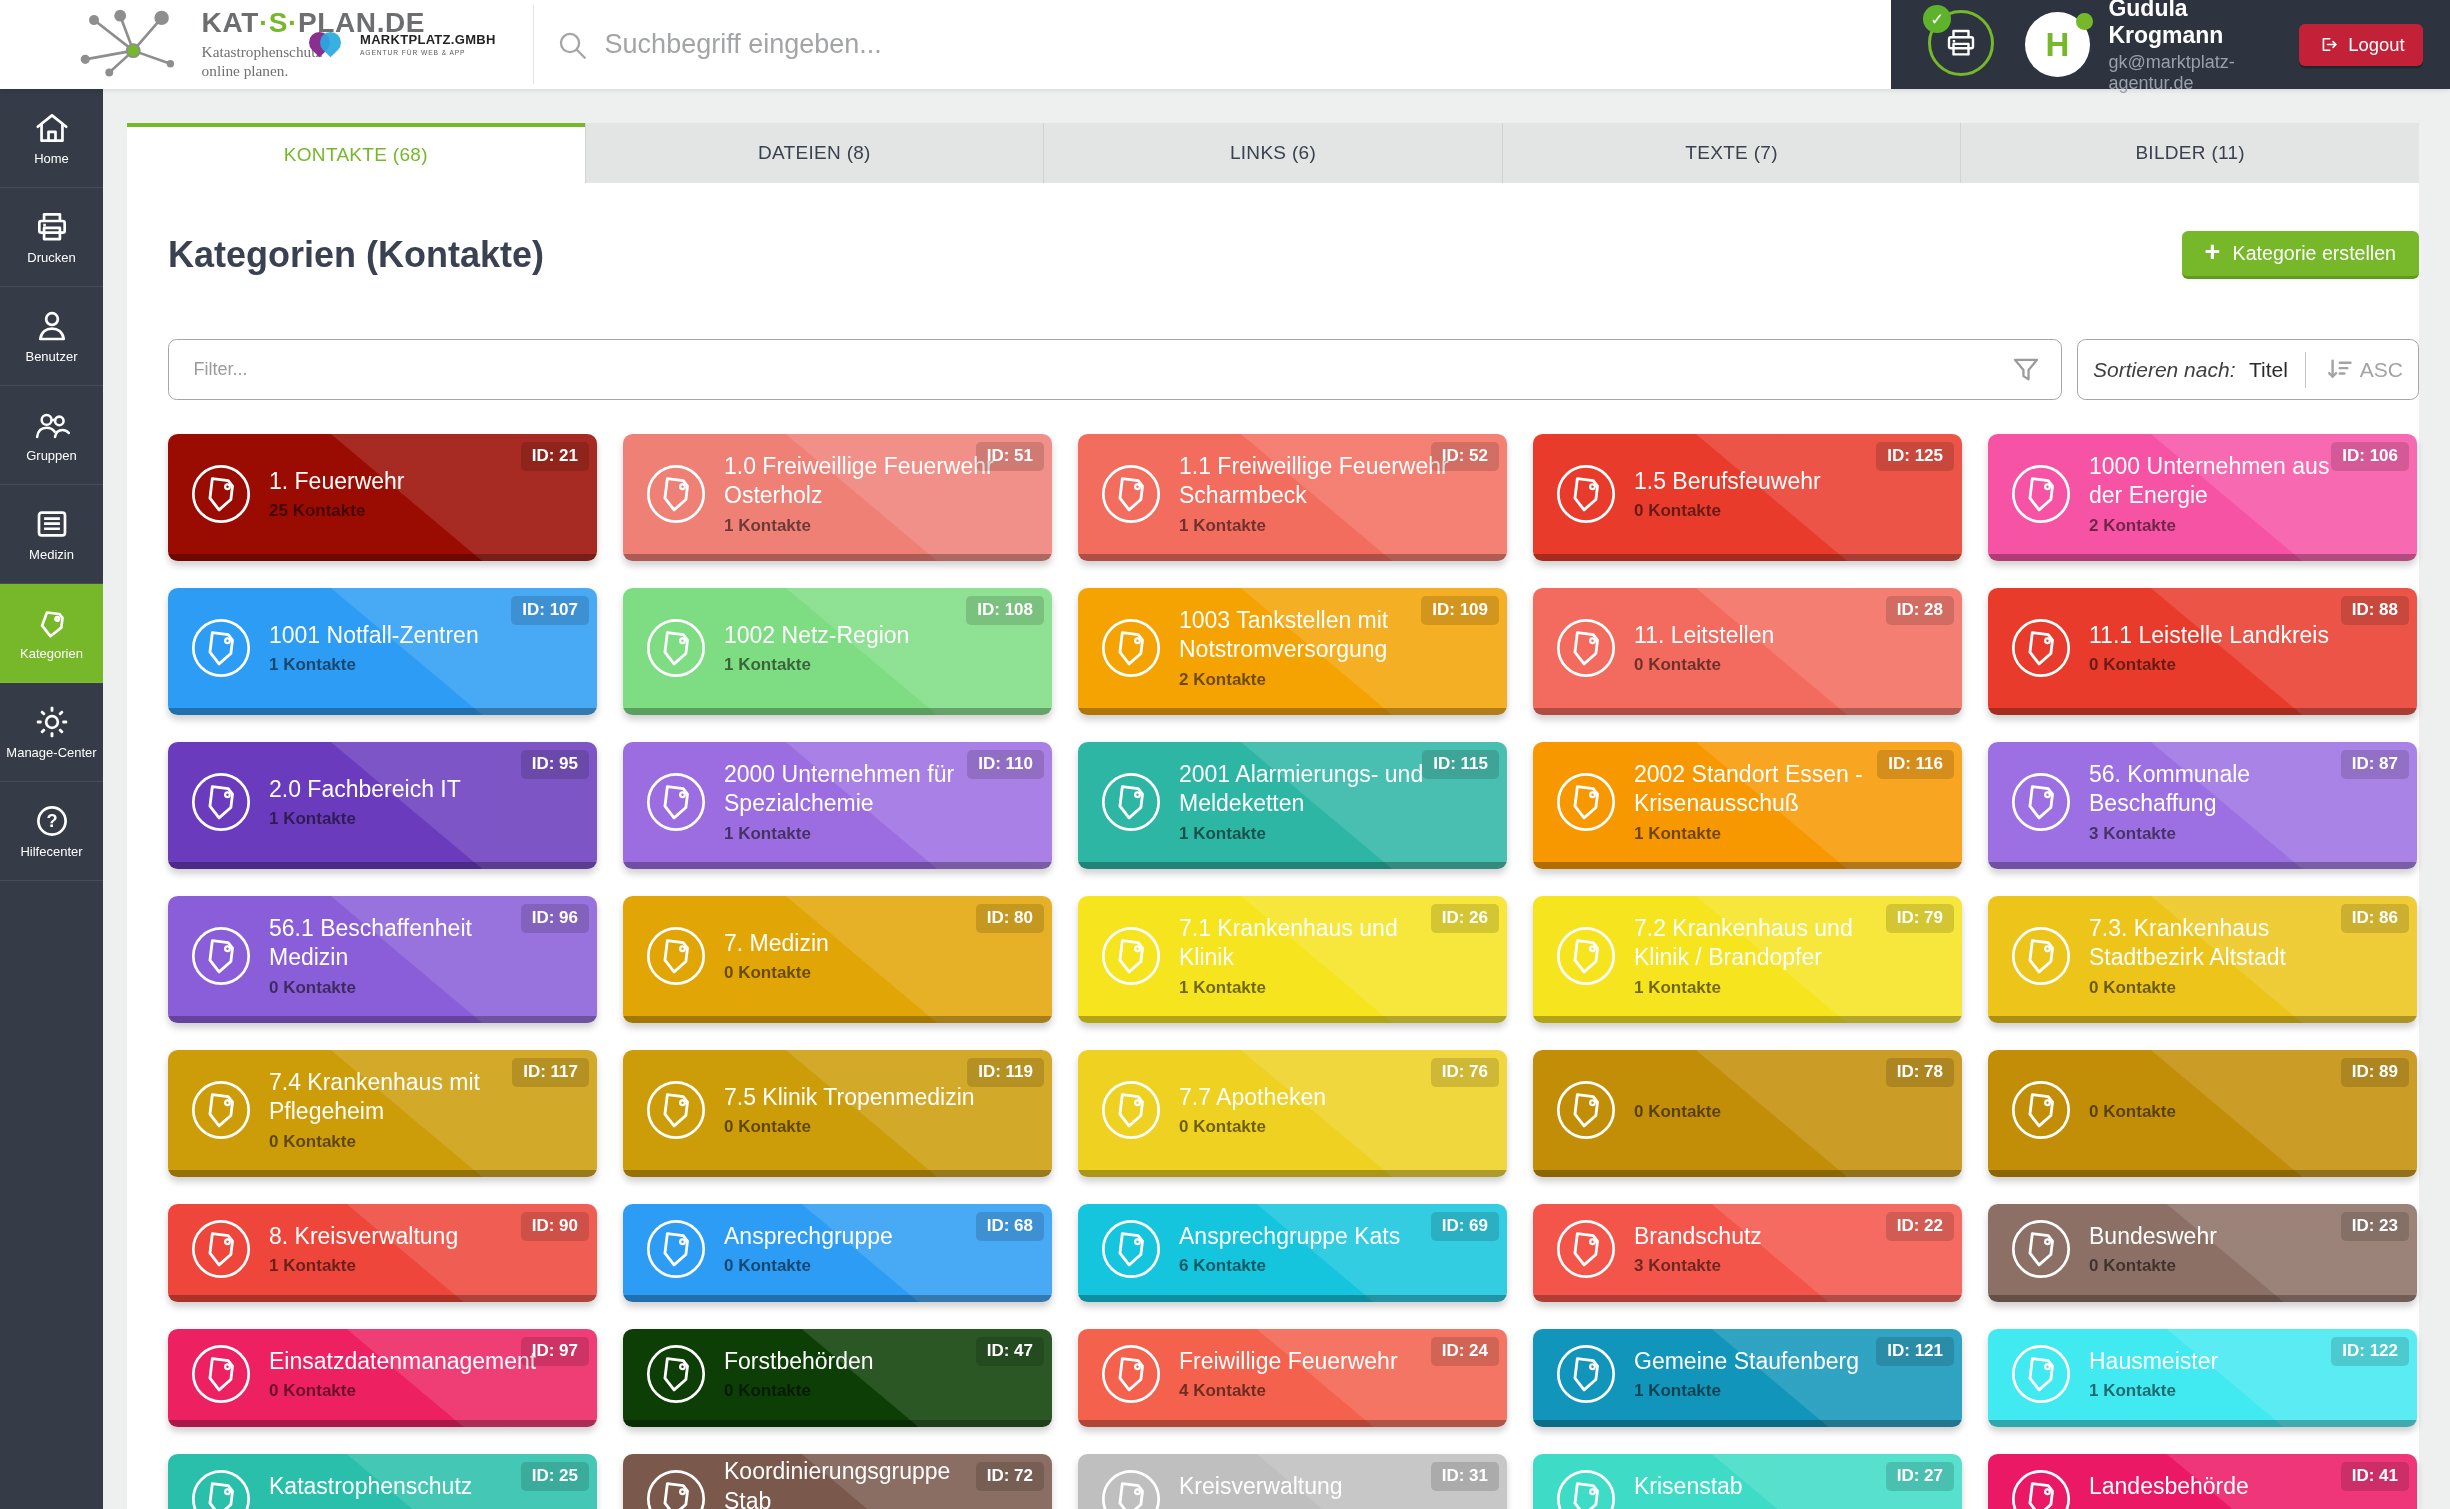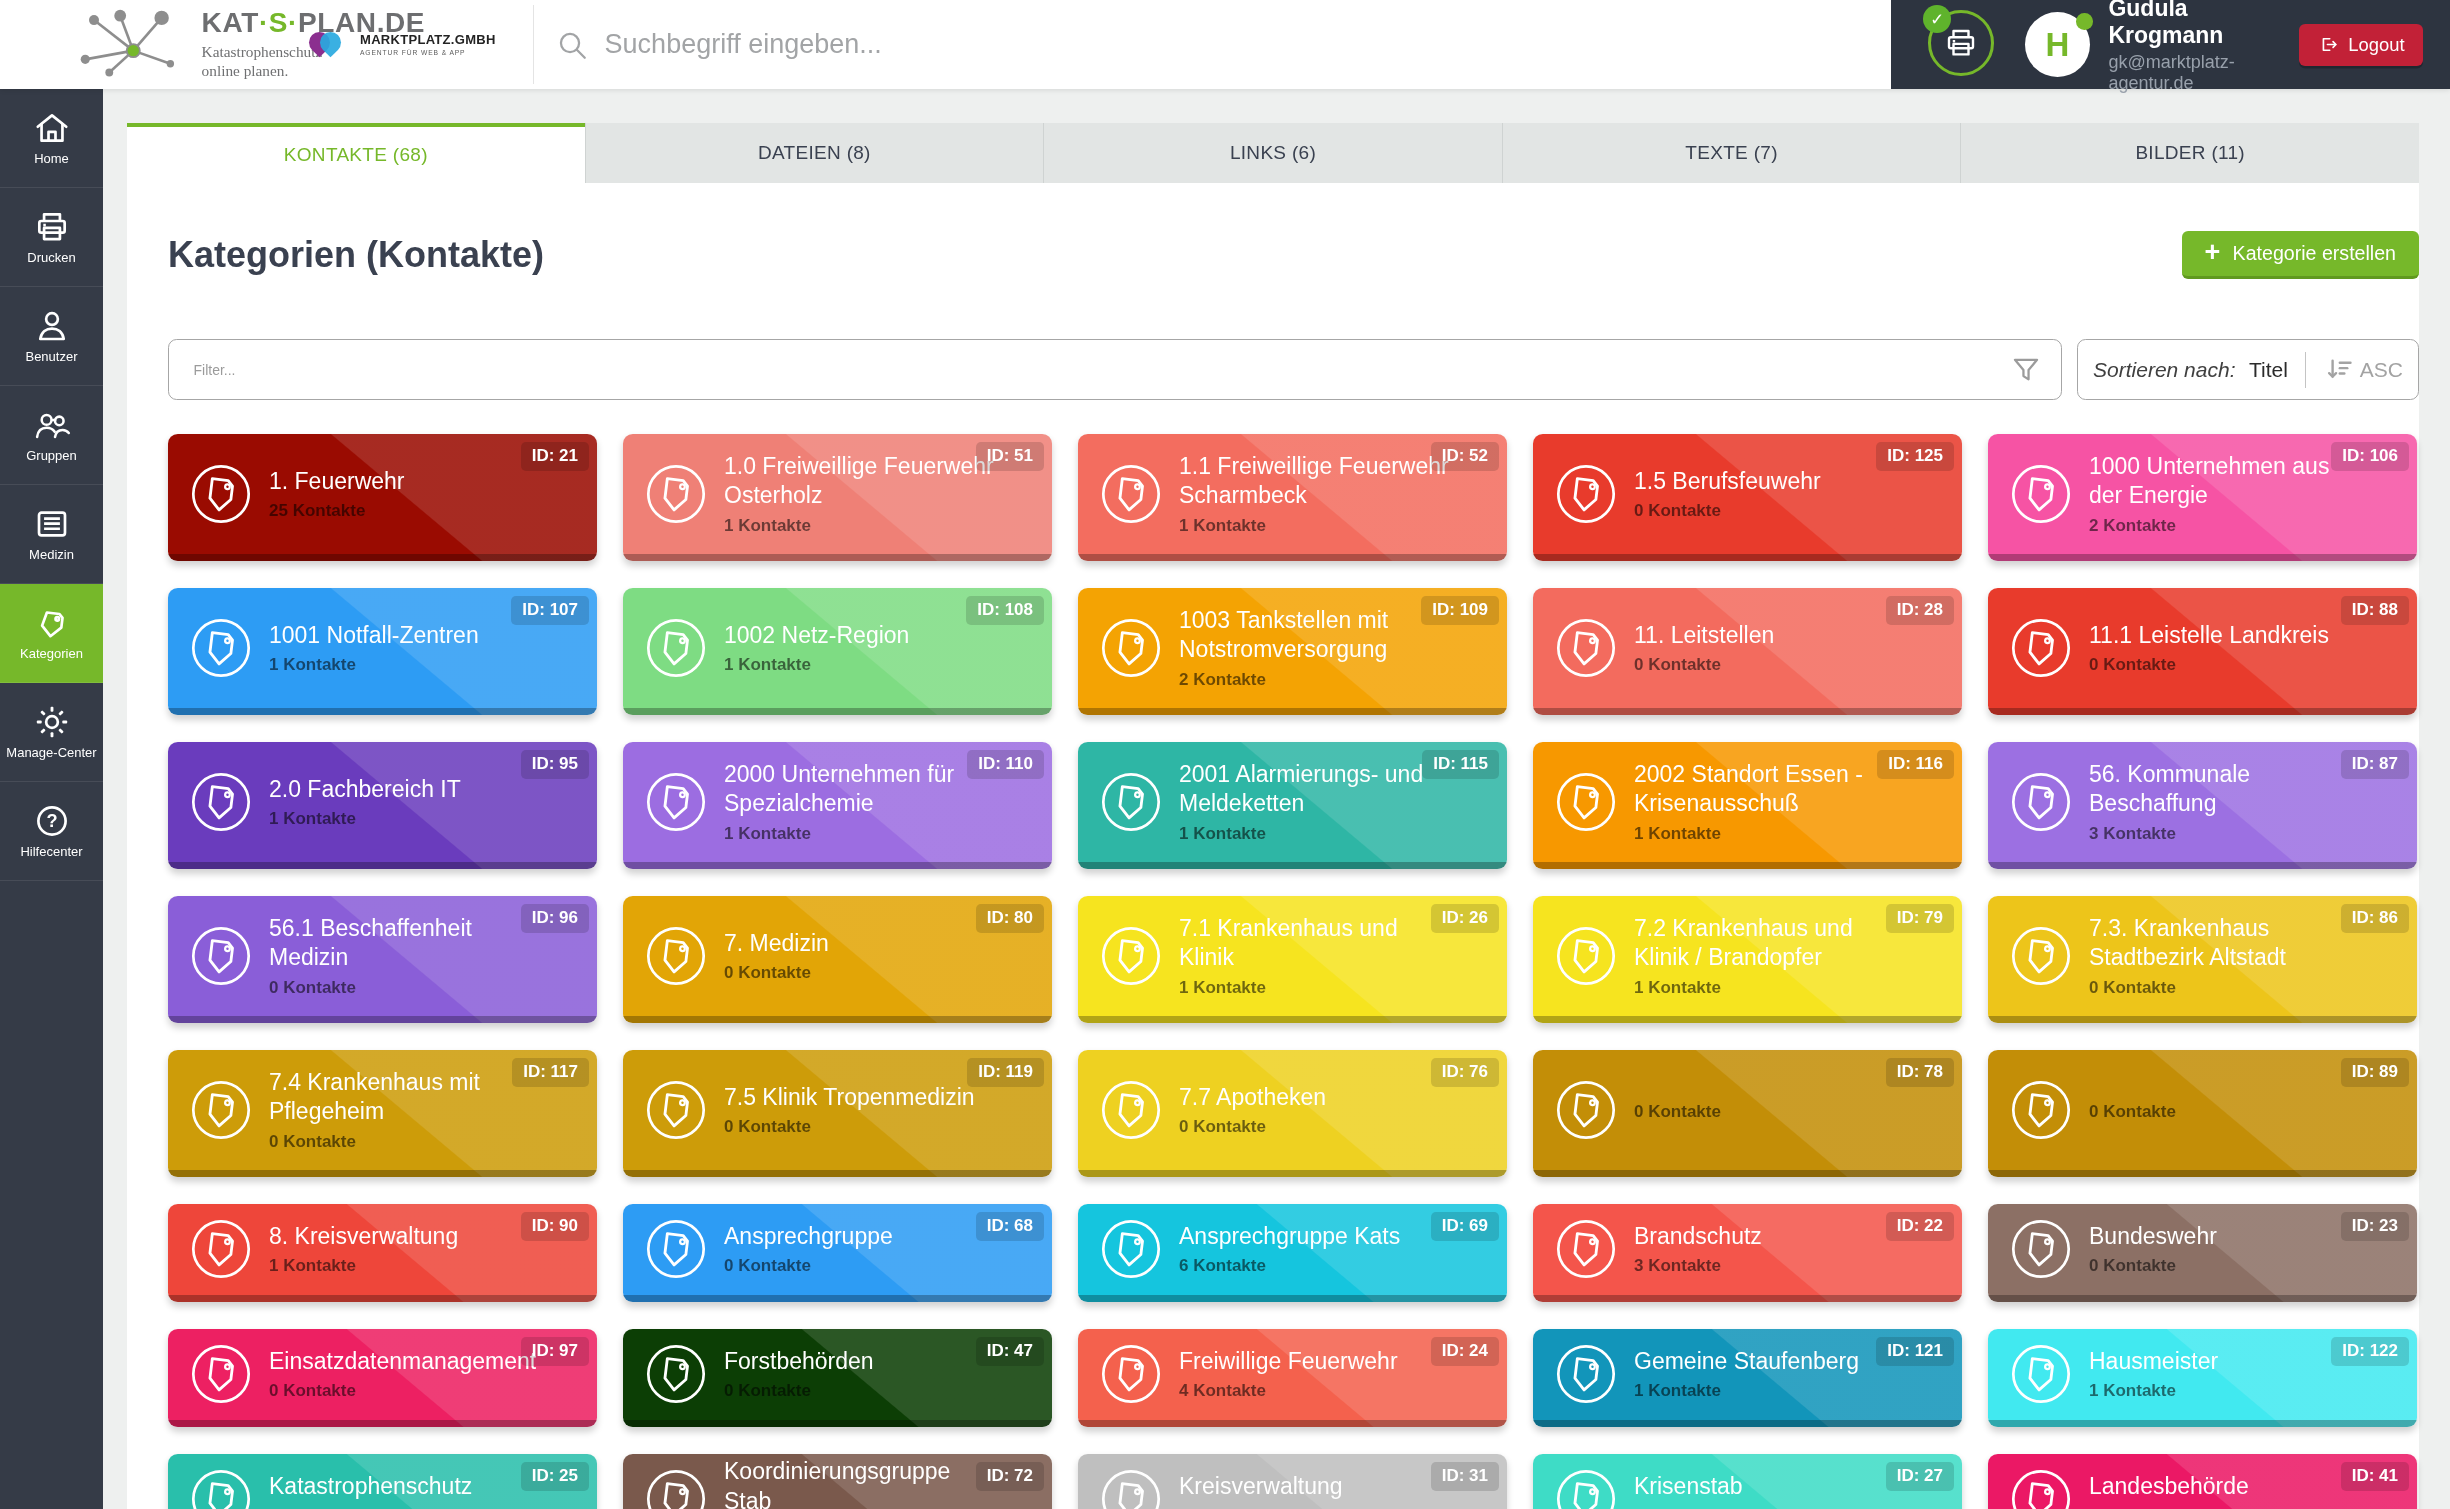--- a/index.html
+++ b/index.html
@@ -64,21 +64,21 @@
   .tab:first-child { border-left:none; }
   .tab.active { background:#ffffff; color:#76b82a; border-top:4.3px solid #76b82a; border-left:none; }
   .content { padding:0 0 0 41px; }
   .page-head { margin-top:48px; display:flex; align-items:center; justify-content:space-between;gap:48px; }
   .page-title { font-size:36px; font-weight:bold; color:#3a4150; }
   .create-btn { background:#76b82a; border-bottom:3.7px solid #60991f; border-radius:6.1px; height:48px; padding:0 23px;
                 display:flex; align-items:center; gap:12.3px; color:#fff; font-size:19.6px; cursor:pointer; }
   .create-btn .plus { font-size:27px; font-weight:bold; line-height:1; margin-top:-2.5px; }
   .filter-row { margin-top:60px; display:flex; gap:15.3px; }
   .filter-box { position:relative; flex:1; }
-  .filter-input { width:100%; height:61px; border:1.2px solid #a6a6a6; border-radius:8.6px; font-size:14px;
+  .filter-input { width:100%; height:61px; border:1.2px solid #a6a6a6; border-radius:8.6px; font-size:18px;
                   padding:0 67px 0 24.5px; color:#444; outline:none;
                   font-family:"Liberation Sans","DejaVu Sans",sans-serif; }
   .filter-input::placeholder { color:#9b9b9b; }
   .funnel { position:absolute; right:18.4px; top:13.5px; width:34px; height:34px; }
   .sort-box { width:342px; height:61px; border:1.2px solid #a6a6a6; border-radius:8.6px; background:#fff;
               display:flex; align-items:center; justify-content:center; gap:13.5px; font-size:21px; cursor:pointer; }
   .sort-label { color:#404040;font-style:italic; }
   .sort-field { color:#2b2b2b; }
   .sort-sep { width:0.6px; height:36px; background:#c4c4c4; margin:0 3.7px; }
   .sort-dir { color:#a3a3a3; display:flex; align-items:center; gap:4.9px; }

